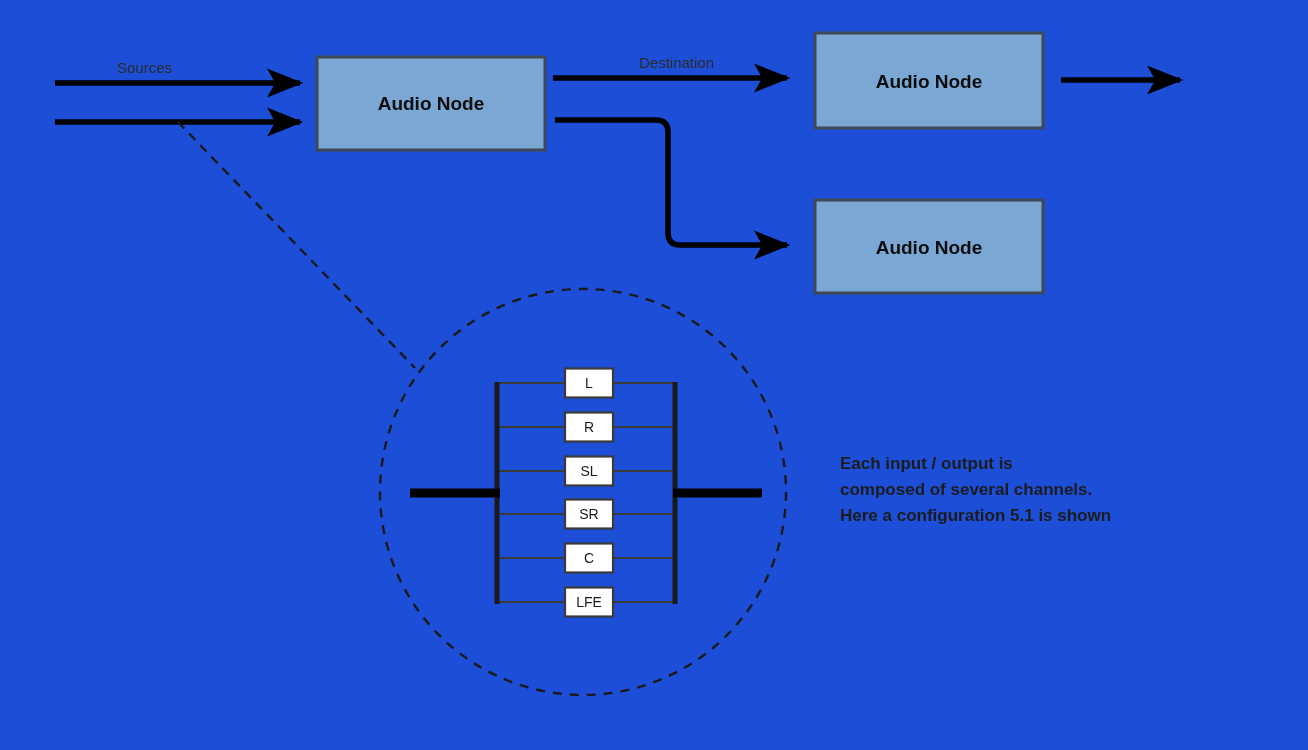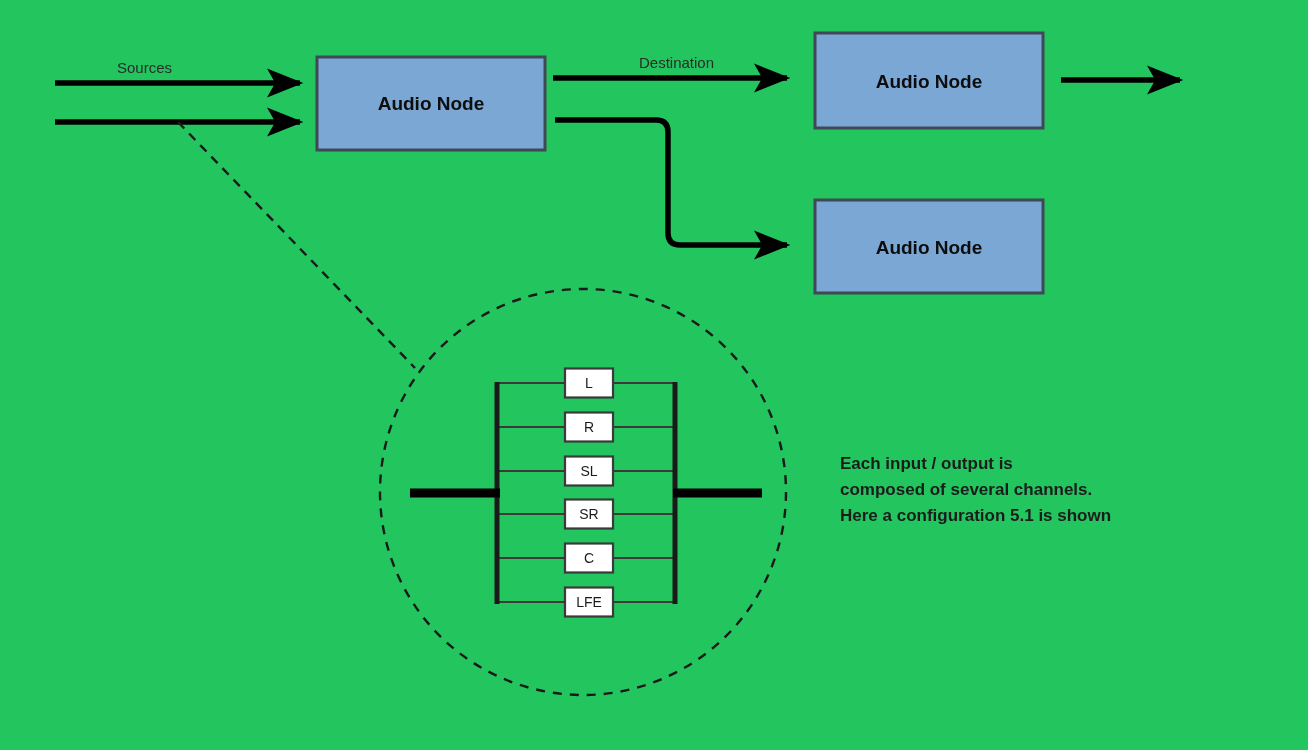--- a/index.html
+++ b/index.html
@@ -8,21 +8,21 @@
     padding: 0;
     background: #ffffff;
   }
   body {
     font-family: "Liberation Sans", sans-serif;
   }
   #canvas {
     position: relative;
     width: 1308px;
     height: 750px;
-    background: #22c55e;
+    background: #1d4ed8;
     overflow: hidden;
   }
   #diagram-svg {
     position: absolute;
     left: 0;
     top: 0;
     width: 1308px;
     height: 750px;
   }
   .node-label {

